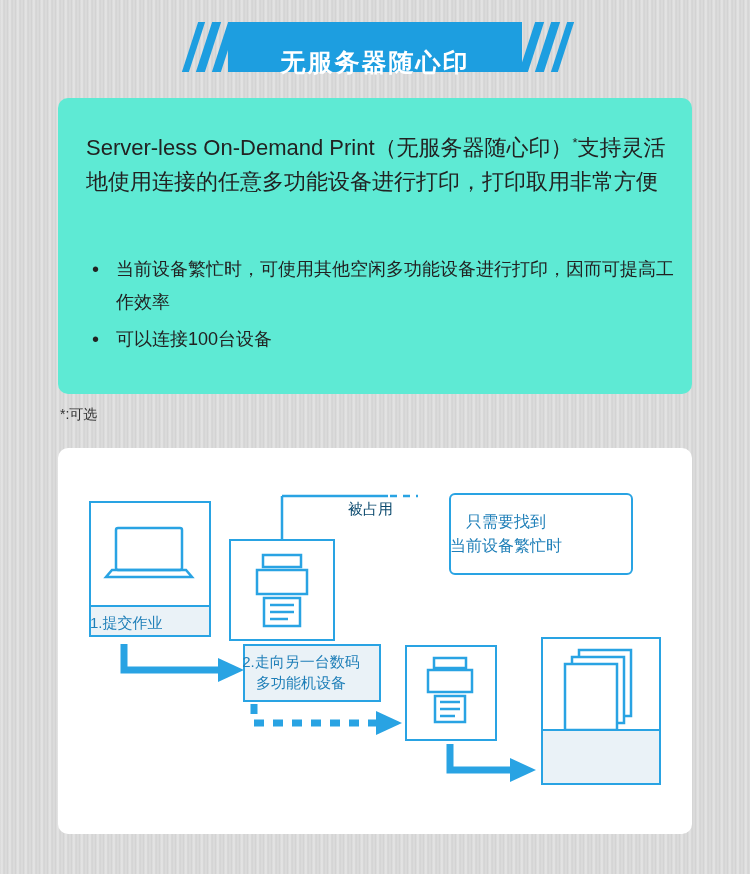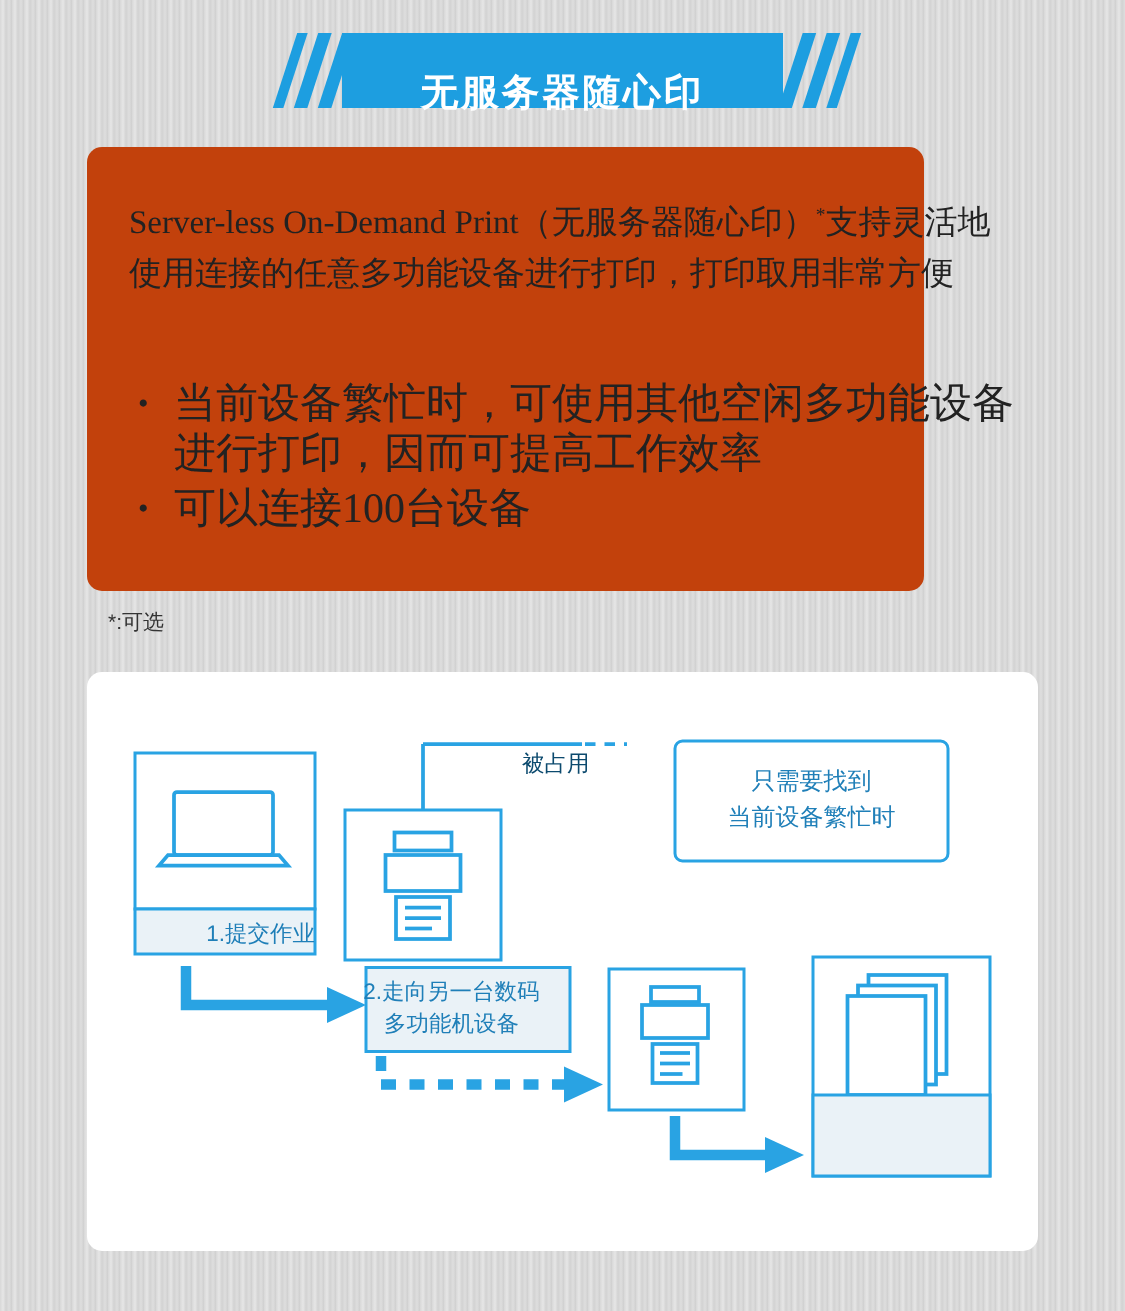--- a/index.html
+++ b/index.html
@@ -61,25 +61,24 @@
     background: #1d9ee0;
     transform: skewX(-18deg);
   }
   .slash.small { height: 50px; width: 7px; opacity: 1; }
 
   
   .text-card {
     position: absolute;
     left: 58px;
     top: 98px;
-    width: 558px;
+    width: 634px;
     height: 296px;
-    background: #c2410c;
+    background: #5eead4;
     border-radius: 10px;
-    font-family: Liberation Serif, serif;
   }
   .lead {
     position: absolute;
     left: 28px;
     top: 28px;
     width: 585px;
     font-size: 22px;
     line-height: 34px;
     color: #222222;
   }
@@ -92,41 +91,40 @@
     left: 28px;
     top: 155px;
     width: 590px;
     margin: 0;
     padding: 0;
     list-style: none;
   }
   .bullets li {
     position: relative;
     padding-left: 30px;
-    font-size: 28px;
+    font-size: 18px;
     line-height: 33px;
     color: #222222;
     margin-bottom: 4px;
   }
   .bullets li::before {
     content: "•";
     position: absolute;
     left: 6px;
     top: 0;
     font-size: 20px;
     color: #222222;
   }
 
   .footnote {
     position: absolute;
     left: 60px;
     top: 406px;
     font-size: 14px;
     color: #333333;
-    margin-left: 12px;
   }
 
   
   .diagram-card {
     position: absolute;
     left: 58px;
     top: 448px;
     width: 634px;
     height: 386px;
     background: #ffffff;
@@ -138,41 +136,41 @@
     top: 0;
     width: 634px;
     height: 386px;
   }
   .dlabel {
     position: absolute;
     box-sizing: border-box;
     color: #1f7fb8;
     font-size: 15px;
     line-height: 21px;
-    text-align: right;
+    text-align: left;
   }
   .dlabel.left-align { text-align: left; }
   .plain-text {
     position: absolute;
     color: #0c4a6e;
     font-size: 15px;
   }
   .callout {
     position: absolute;
     box-sizing: border-box;
     border: 2px solid #29a3e3;
     border-radius: 6px;
     background: #ffffff;
     color: #1f7fb8;
     font-size: 16px;
     line-height: 24px;
     text-align: center;
     display: flex;
     align-items: center;
-    justify-content: center;
+    justify-content: flex-start;
   }
 </style>
 </head>
 <body>
 
 <div class="slash-group left">
   <div class="slash small"></div>
   <div class="slash"></div>
   <div class="slash"></div>
 </div>

